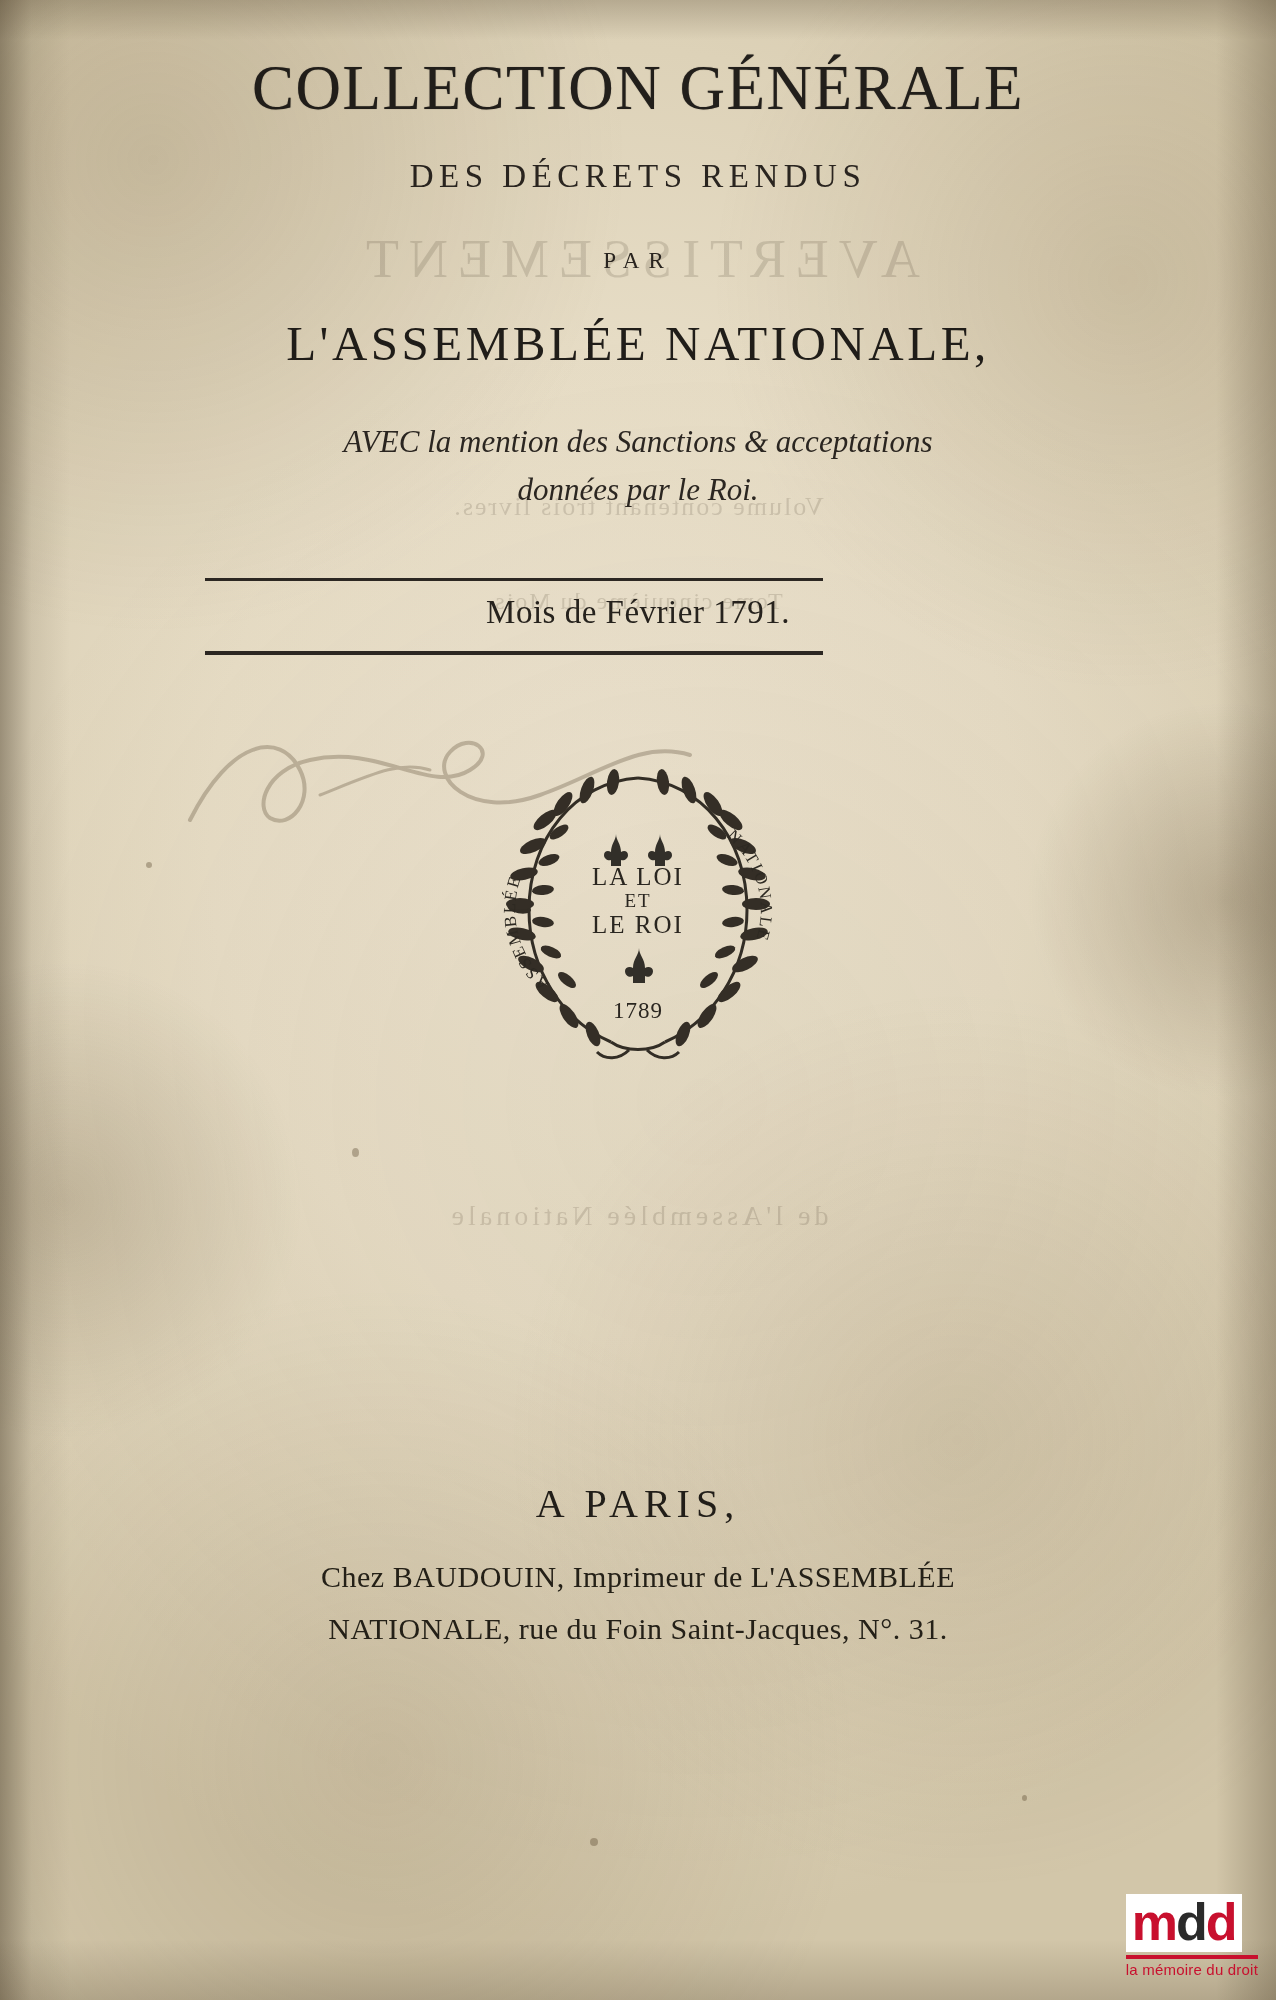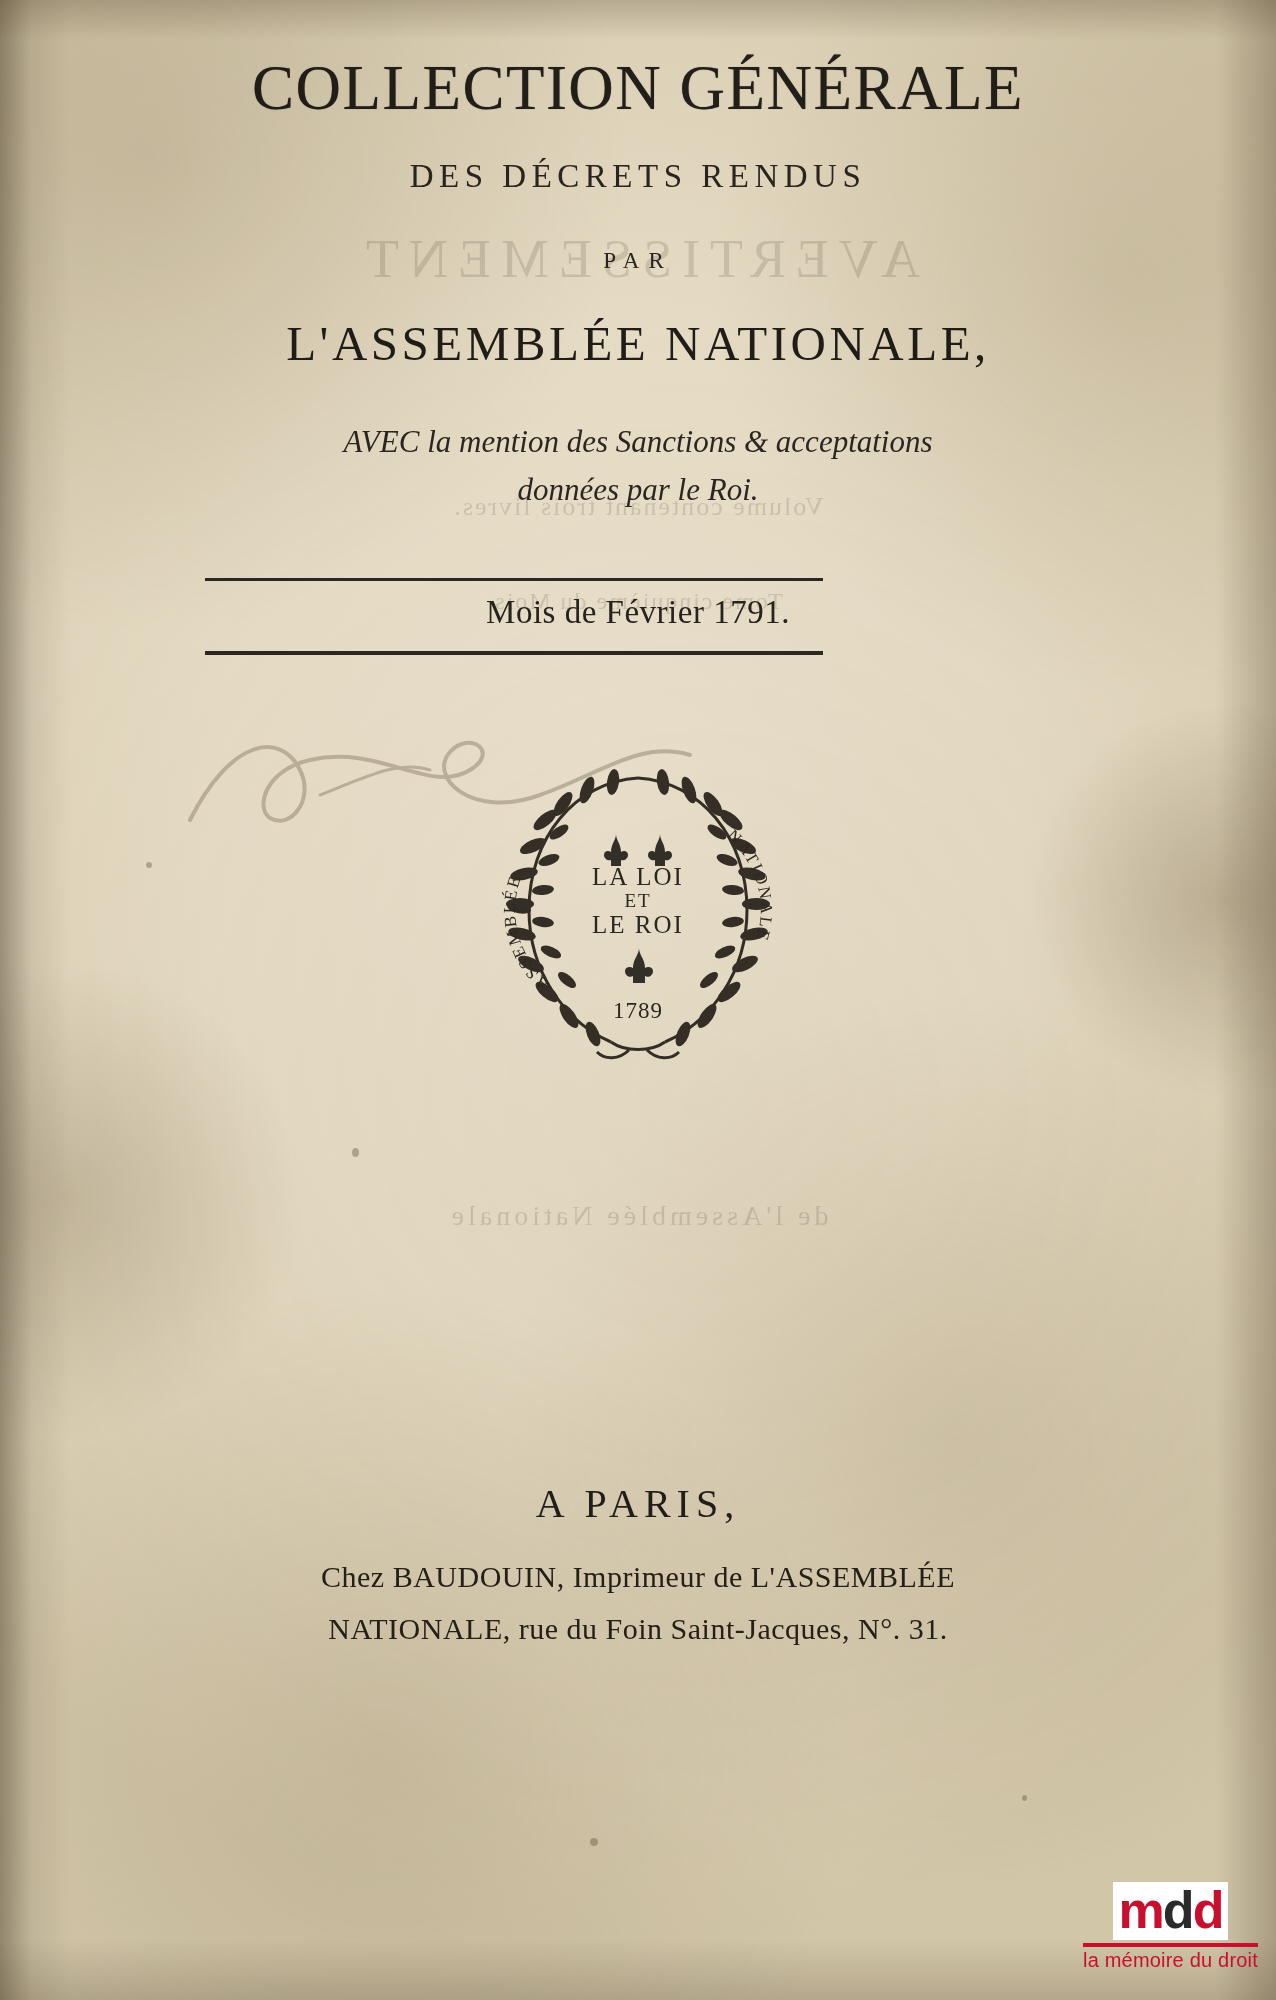--- a/index.html
+++ b/index.html
@@ -202,36 +202,36 @@
     top: 1612px; left: 0; right: 0;
     font-size: 30px;
     letter-spacing: 0.5px;
     color: #262219;
   }
 
   
   .logo {
     position: absolute;
     right: 18px;
-    bottom: 28px;
-    text-align: center;
+    bottom: 22px;
+    text-align: left;
     font-family: "Liberation Sans", sans-serif;
   }
   .logo-mark {
     display: inline-block;
     background: #ffffff;
     padding: 2px 6px 4px 6px;
     line-height: 1;
   }
   .logo-mark .m { color: #c8102e; font-size: 52px; font-weight: 700; letter-spacing: -2px; }
   .logo-mark .d1 { color: #2b2b2b; font-size: 52px; font-weight: 700; letter-spacing: -2px; }
   .logo-mark .d2 { color: #c8102e; font-size: 52px; font-weight: 700; letter-spacing: -2px; }
   .logo-tag {
     color: #c8102e;
-    font-size: 20px;
+    font-size: 15px;
     margin-top: 2px;
     letter-spacing: 0.2px;
   }
   .logo-bar {
     height: 4px;
     background: #c8102e;
     margin-top: 3px;
   }
 
   .speck { position: absolute; border-radius: 50%; background: rgba(80,62,38,0.35); pointer-events: none; }

